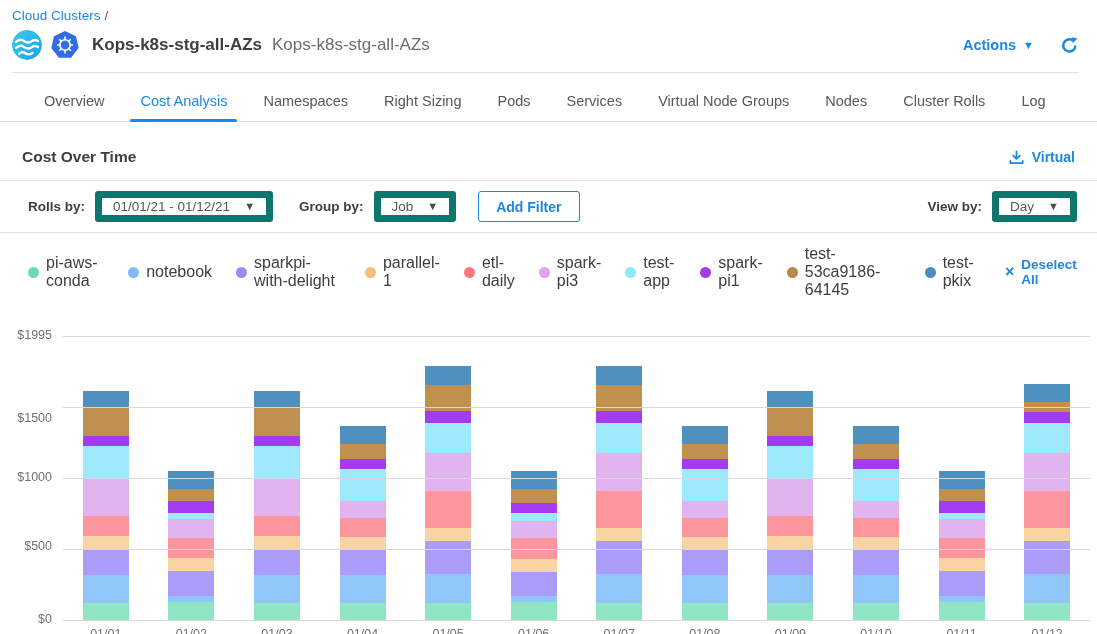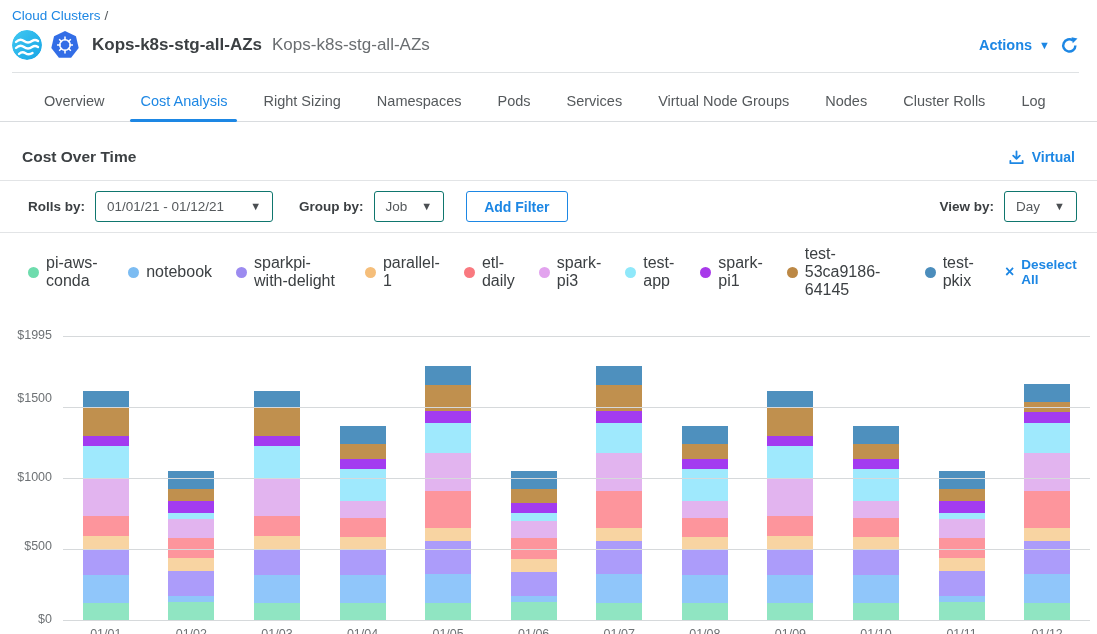--- a/index.html
+++ b/index.html
@@ -8,42 +8,42 @@
 
   
   .header { padding: 8px 18px 0 12px; }
   .breadcrumb { font-size: 13.5px; }
   .breadcrumb .crumb-link { color: #1d87e4; cursor: pointer; }
   .breadcrumb .crumb-sep { color: #55595c; margin-left: 4px; }
   .title-row { display: flex; align-items: center; margin-top: 7px; padding-bottom: 12px; }
   .logo { width: 30px; height: 30px; border-radius: 50%; margin-right: 8px; flex: 0 0 auto; }
   .title-main { font-size: 17px; font-weight: bold; color: #3c4043; margin-left: 4px; }
   .title-sub  { font-size: 17px; color: #6a6e71; margin-left: 10px; }
-  .header-right { margin-left: auto; display: flex; align-items: center; gap: 10px; }
+  .header-right { margin-left: auto; display: flex; align-items: center; gap: 26px; }
   .actions-btn { color: #1d87e4; font-weight: bold; font-size: 14.5px; display: flex; align-items: center; gap: 7px; cursor: pointer; }
   .caret { font-size: 11px; line-height: 1; }
   .refresh { cursor: pointer; display: flex; }
   .hdr-divider { height: 1px; background: #dfe2e4; }
 
   
   .tabs { display: flex; padding: 20px 0 0 26px; border-bottom: 1px solid #d9dcdf; }
   .tab { font-size: 14.5px; color: #55595c; padding: 0 18px 12px 18px; cursor: pointer; position: relative; }
   .tab.active { color: #1d87e4; }
   .tab.active::after { content: ""; position: absolute; left: 8px; right: 8px; bottom: -1px; height: 3px; background: #1d87e4; border-radius: 2px; }
 
   
   .section-row { display: flex; align-items: center; padding: 26px 22px 14px 22px; }
   .section-title { font-size: 15.5px; font-weight: bold; color: #3c4043; }
   .download { margin-left: auto; color: #1d87e4; font-weight: bold; font-size: 14px; display: flex; align-items: center; gap: 7px; cursor: pointer; }
   .divider { height: 1px; background: #e2e4e6; }
 
   
   .filter-row { display: flex; align-items: center; padding: 10px 20px 10px 28px; }
   .f-label { font-size: 13.5px; font-weight: bold; color: #3b3f42; margin-right: 10px; white-space: nowrap; }
-  .select { border: 1px solid #0f766e; border-radius: 3px; height: 31px; display: flex; align-items: center;
+  .select { border: 7px solid #0f766e; border-radius: 3px; height: 31px; display: flex; align-items: center;
             padding: 0 11px; font-size: 13.5px; color: #55595c; cursor: pointer; background: #fff; }
   .select .caret { margin-left: 14px; color: #4b4f52; }
   .sel-date { width: 178px; justify-content: space-between; margin-right: 26px; }
   .sel-job  { margin-right: 22px; }
   .add-filter { border: 1px solid #1d87e4; color: #1d87e4; background: #fff; font-weight: bold;
                 font-size: 14px; border-radius: 3px; height: 31px; padding: 0 17px; cursor: pointer;
                 font-family: "Liberation Sans", sans-serif; }
   .view-by { margin-left: auto; display: flex; align-items: center; }
 
   
@@ -111,22 +111,22 @@
         </svg>
       </span>
     </div>
   </div>
   <div class="hdr-divider"></div>
 </div>
 
 <div class="tabs">
     <div class="tab">Overview</div>
     <div class="tab active">Cost Analysis</div>
+    <div class="tab">Namespaces</div>
     <div class="tab">Right Sizing</div>
-    <div class="tab">Namespaces</div>
     <div class="tab">Pods</div>
     <div class="tab">Services</div>
     <div class="tab">Virtual Node Groups</div>
     <div class="tab">Nodes</div>
     <div class="tab">Cluster Rolls</div>
     <div class="tab">Log</div>
   </div>
 
 <div class="section-row">
   <span class="section-title">Cost Over Time</span>
@@ -401,15 +401,15 @@
       <div class="xlabel">01/07</div>
       <div class="xlabel">01/08</div>
       <div class="xlabel">01/09</div>
       <div class="xlabel">01/10</div>
       <div class="xlabel">01/11</div>
       <div class="xlabel">01/12</div>
     </div>
 <div class="ytick" style="top: 293px;">$0</div>
     <div class="ytick" style="top: 220px;">$500</div>
     <div class="ytick" style="top: 151px;">$1000</div>
-    <div class="ytick" style="top: 72px; text-align: right;">$1500</div>
+    <div class="ytick" style="top: 92px; text-align: right;">$1500</div>
     <div class="ytick" style="top: 9px;">$1995</div>
   </div>
 
 </body></html>

